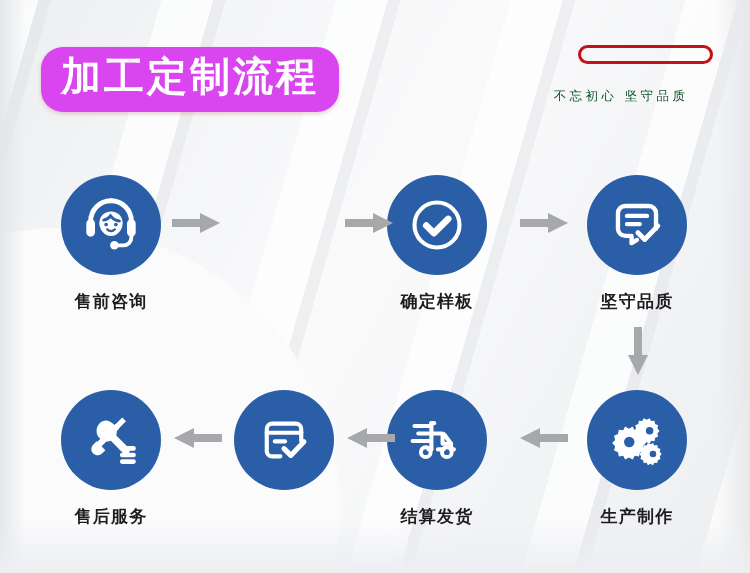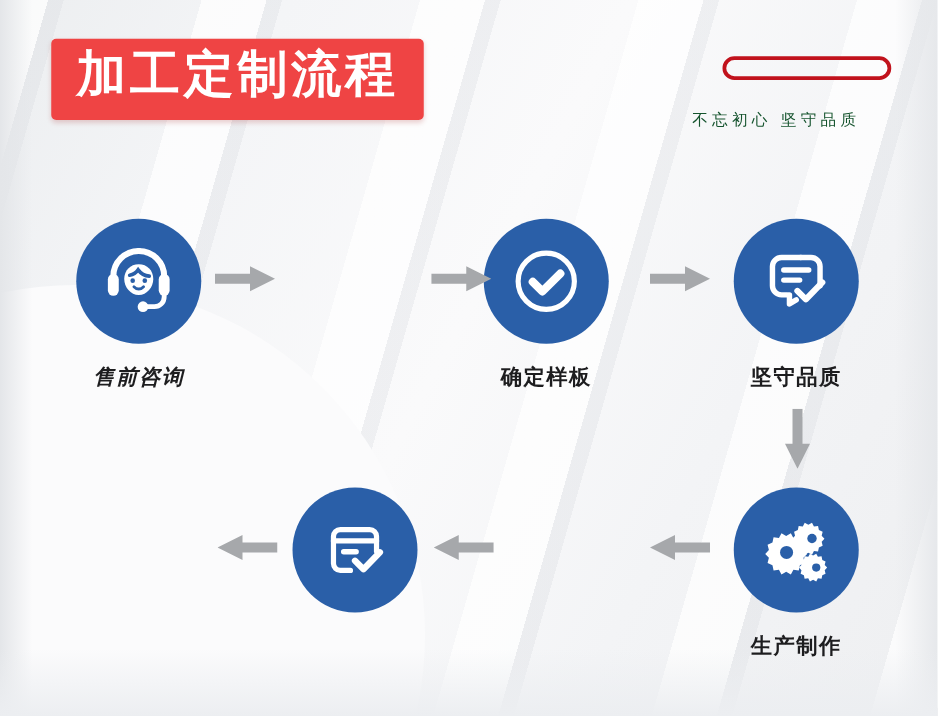--- a/index.html
+++ b/index.html
@@ -57,24 +57,24 @@
   }
   .bg-bottom{
     position:absolute; left:0; bottom:0; width:100%; height:54px;
     background:linear-gradient(0deg,#eceef1,rgba(236,238,241,0));
   }
 
   
   .header{ position:absolute; left:0; top:0; width:100%; height:150px; }
 
   .title-badge{
-    position:absolute; left:41px; top:31px;
+    position:absolute; left:41px; top:47px;
     padding:6px 20px 12px 20px;
-    background:#ef4444;
-    border-radius:4px;
+    background:#d946ef;
+    border-radius:22px;
     box-shadow:0 2px 4px rgba(150,0,0,.18);
   }
   .title-badge .title-text{
     color:#ffffff;
     font-size:40px;
     font-weight:bold;
     letter-spacing:3px;
     line-height:1.18;
     white-space:nowrap;
     font-family:"DejaVu Sans","Liberation Sans",sans-serif;
@@ -121,21 +121,21 @@
     font-weight:bold;
     color:#1d1d1f;
     letter-spacing:1.2px;
     white-space:nowrap;
     font-family:"DejaVu Sans","Liberation Sans",sans-serif;
   }
 
   
   .r1 { top:25px; }
   .r2 { top:240px; }
-  .c1 { left:46px;font-style:italic; }
+  .c1 { left:46px; }
   .c2 { left:219px; }
   .c3 { left:372px; }
   .c4 { left:572px; }
 
   
   .arrow-h{ position:absolute; width:48px; height:22px; }
   .arrow-v{ position:absolute; width:22px; height:48px; }
 
   .a1{ left:172px; top:62px; }
   .a2{ left:345px; top:62px; }
@@ -211,36 +211,68 @@
           <path d="M36 11h9a8 8 0 018 8v17" stroke="#fff" stroke-width="4.8" stroke-linecap="round"></path>
           <path d="M21 22h22M21 31h14" stroke="#fff" stroke-width="4.8" stroke-linecap="round"></path>
           <path d="M26 44v8l6-3.5" stroke="#fff" stroke-width="4.8" stroke-linecap="round" stroke-linejoin="round" fill="none"></path>
           <path d="M33 40.5l7.5 7.5L55 33" stroke="#fff" stroke-width="5.4" stroke-linecap="round" stroke-linejoin="round"></path>
         </svg>
       </span>
     </div>
     <div class="step-label">坚守品质</div>
   </div>
 
+  <div class="step r2 c1">
+    <div class="circle">
+      <span>
+        <svg width="60" height="60" viewBox="0 0 64 64" fill="none">
+          <path d="M44 8l-8 8 4 4 8-8-4-4z" fill="#fff"></path>
+          <path d="M37.5 18.5L16 40" stroke="#fff" stroke-width="6.5" stroke-linecap="round"></path>
+          <path d="M13 37c-2.6 2.6-2.6 6.8 0 9.4 2.6 2.6 6.8 2.6 9.4 0l3.6-3.6-9.4-9.4L13 37z" fill="#fff"></path>
+          <path d="M22 12.5l7 7-3.5 3.5-7-7 3.5-3.5z" fill="#fff"></path>
+          <path d="M20 14c-4.5 4.5-4.5 11.7 0 16.2 3.2 3.2 7.8 4.1 11.8 2.7L45 46.1c1.6 1.6 4.2 1.6 5.8 0 1.6-1.6 1.6-4.2 0-5.8L37.6 27.1c1.4-4 .5-8.6-2.7-11.8C30.4 10.8 24.5 9.5 20 14z" fill="#fff"></path>
+          <path d="M44 41h12M44 48h12M44 55h12" stroke="#fff" stroke-width="5" stroke-linecap="round"></path>
+        </svg>
+      </span>
+    </div>
+    <div class="step-label">售后服务</div>
+  </div>
 
   <div class="step r2 c2">
     <div class="circle">
       <span>
         <svg width="58" height="58" viewBox="0 0 64 64" fill="none">
           <path d="M13 24h38" stroke="#fff" stroke-width="4.6" stroke-linecap="round"></path>
           <path d="M13 24v-4a6 6 0 016-6h26a6 6 0 016 6v4" stroke="#fff" stroke-width="4.6" stroke-linecap="round" fill="none"></path>
           <path d="M13 24v20a6 6 0 006 6h9" stroke="#fff" stroke-width="4.6" stroke-linecap="round" fill="none"></path>
           <path d="M51 24v9" stroke="#fff" stroke-width="4.6" stroke-linecap="round"></path>
           <path d="M22 33.5h11" stroke="#fff" stroke-width="4.8" stroke-linecap="round"></path>
           <path d="M32 41.5l7.5 7.5L54 34" stroke="#fff" stroke-width="5.6" stroke-linecap="round" stroke-linejoin="round"></path>
         </svg>
       </span>
     </div>
   </div>
 
+  <div class="step r2 c3">
+    <div class="circle">
+      <span>
+        <svg width="60" height="60" viewBox="0 0 64 64" fill="none">
+          <path d="M26 14v28" stroke="#fff" stroke-width="4.4" stroke-linecap="round"></path>
+          <path d="M26 14h3" stroke="#fff" stroke-width="4.4" stroke-linecap="round"></path>
+          <path d="M26 25h11a4 4 0 013.2 1.6L47 36v6" stroke="#fff" stroke-width="4.4" stroke-linecap="round" stroke-linejoin="round" fill="none"></path>
+          <path d="M47 36h-9V26" stroke="#fff" stroke-width="4.4" stroke-linecap="round" stroke-linejoin="round" fill="none"></path>
+          <path d="M26 42h-3M33 42h6M47 42h3" stroke="#fff" stroke-width="4.4" stroke-linecap="round"></path>
+          <circle cx="20" cy="45" r="5.2" stroke="#fff" stroke-width="4.2"></circle>
+          <circle cx="42.5" cy="45" r="5.2" stroke="#fff" stroke-width="4.2"></circle>
+          <path d="M8 17h15M12 25h11M6 33h17" stroke="#fff" stroke-width="4.4" stroke-linecap="round"></path>
+        </svg>
+      </span>
+    </div>
+    <div class="step-label">结算发货</div>
+  </div>
 
   <div class="step r2 c4">
     <div class="circle">
       <span>
         <svg width="62" height="62" viewBox="0 0 64 64" fill="none">
           <path d="M24.5 16.5l2.3 4.2 4.8-.6 1 4.7 4.4 2-1.2 4.7 3.3 3.5-3.3 3.5 1.2 4.7-4.4 2-1 4.7-4.8-.6-2.3 4.2-4.2-2.4-4.2 2.4-2.3-4.2-4.8.6-1-4.7-4.4-2 1.2-4.7L1.5 35l3.3-3.5-1.2-4.7 4.4-2 1-4.7 4.8.6 2.3-4.2 4.2 2.4 4.2-2.4z" fill="#fff" transform="translate(5,3) scale(0.92)"></path>
           <circle cx="24" cy="34" r="5.4" fill="#2a5fa8"></circle>
           <path d="M45 9.5l1.6 3 3.4-.4.7 3.4 3.1 1.4-.8 3.3 2.3 2.5-2.3 2.5.8 3.3-3.1 1.4-.7 3.4-3.4-.4-1.6 3-3-1.7-3 1.7-1.6-3-3.4.4-.7-3.4-3.1-1.4.8-3.3-2.3-2.5 2.3-2.5-.8-3.3 3.1-1.4.7-3.4 3.4.4 1.6-3 3 1.7 3-1.7z" fill="#fff"></path>
           <circle cx="45" cy="22.5" r="3.9" fill="#2a5fa8"></circle>
           <path d="M48.5 35l1.4 2.6 3-.4.6 3 2.7 1.2-.7 2.9 2 2.2-2 2.2.7 2.9-2.7 1.2-.6 3-3-.4-1.4 2.6-2.6-1.5-2.6 1.5-1.4-2.6-3 .4-.6-3-2.7-1.2.7-2.9-2-2.2 2-2.2-.7-2.9 2.7-1.2.6-3 3 .4 1.4-2.6 2.6 1.5 2.6-1.5z" fill="#fff"></path>

